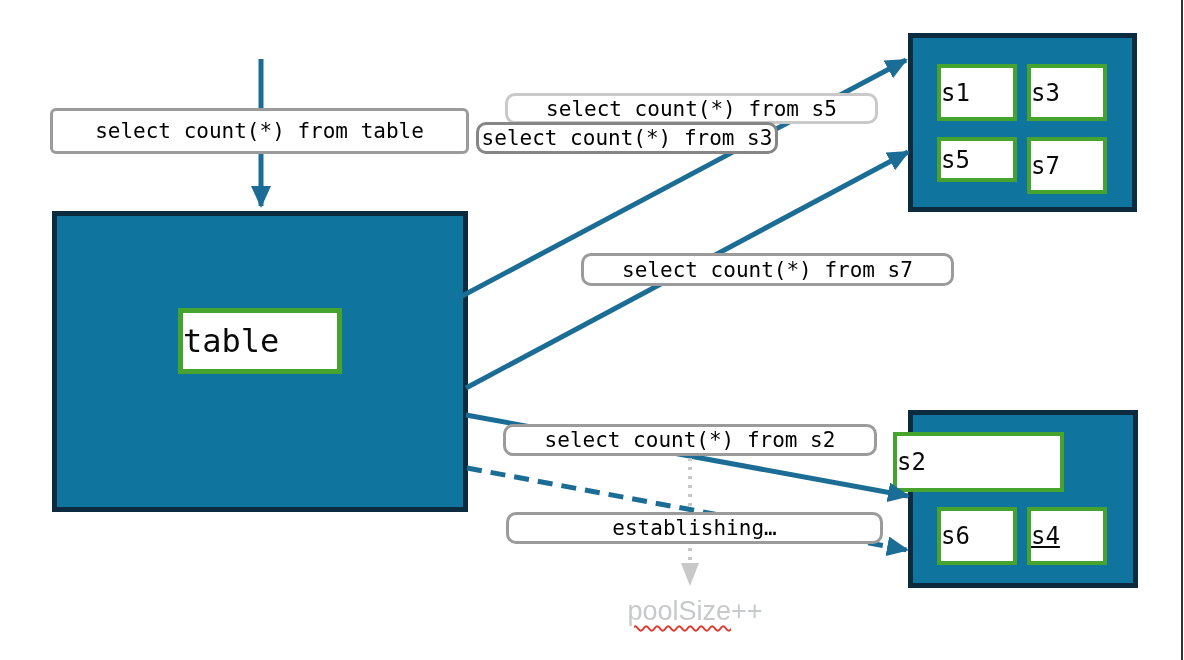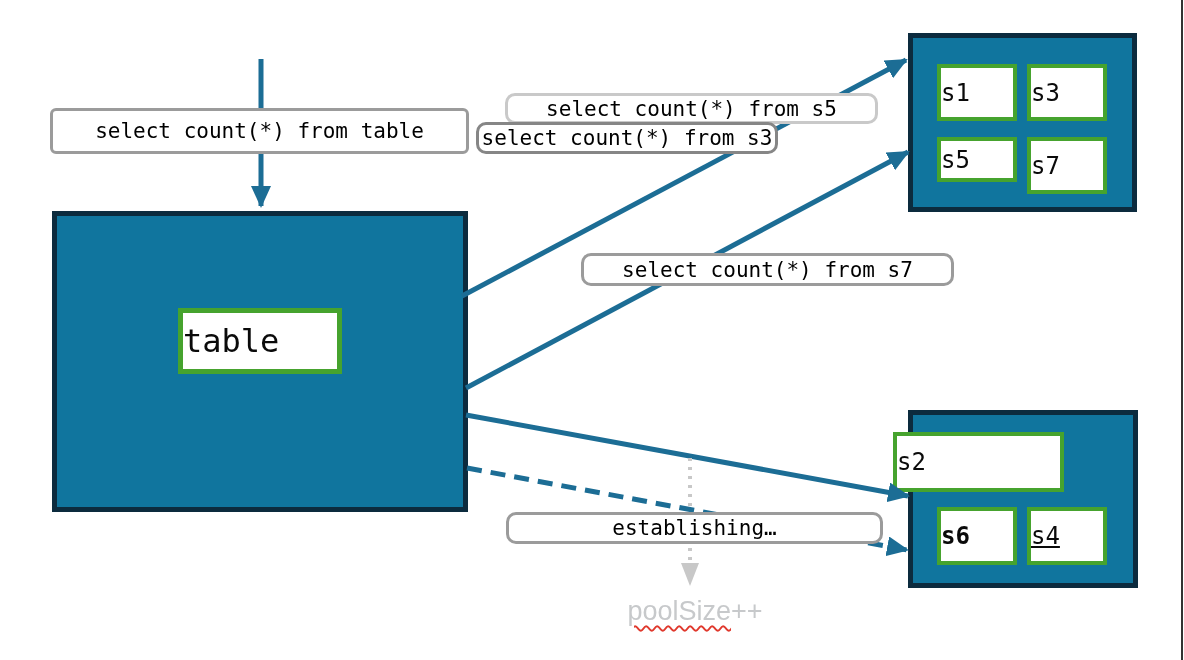--- a/index.html
+++ b/index.html
@@ -54,21 +54,21 @@
     <span>s5</span>
   </div>
   <div class="chip" style="left:1027px;top:137px;width:80px;height:57px;">
     <span>s7</span>
   </div>
 
   <div class="tealbox" style="left:908px;top:410px;width:230px;height:178px;"></div>
   <div class="chip" style="left:893px;top:432px;width:171px;height:60px;">
     <span>s2</span>
   </div>
-  <div class="chip" style="left:937px;top:507px;width:80px;height:58px;font-weight:bold;">
+  <div class="chip" style="left:937px;top:507px;width:80px;height:58px;">
     <span>s6</span>
   </div>
   <div class="chip" style="left:1027px;top:507px;width:80px;height:58px;text-decoration:underline;">
     <span>s4</span>
   </div>
 
   <svg class="arrows" width="1184" height="660" viewBox="0 0 1184 660">
     <defs>
       <marker id="ah" viewBox="0 0 22 20" refX="20" refY="10" markerWidth="22" markerHeight="20" markerUnits="userSpaceOnUse" orient="auto">
         <path class="head" d="M0,0 L22,10 L0,20 Z"></path>
@@ -88,20 +88,23 @@
   </div>
   <div class="callout light" style="left:505px;top:93px;width:373px;height:31px;">
     <span>select count(*) from s5</span>
   </div>
   <div class="callout dark" style="left:476px;top:122px;width:302px;height:32px;">
     <span>select count(*) from s3</span>
   </div>
   <div class="callout" style="left:581px;top:253px;width:373px;height:33px;">
     <span>select count(*) from s7</span>
   </div>
+  <div class="callout" style="left:503px;top:424px;width:374px;height:32px;">
+    <span>select count(*) from s2</span>
+  </div>
   <div class="callout" style="left:506px;top:512px;width:377px;height:32px;text-align:center;">
     <span>establishing…</span>
   </div>
 
   <div class="pool-note"><span class="squiggle">poolSize</span><span>++</span></div>
 
   <div class="edge-line"></div>
 </div>
 
 </body></html>

